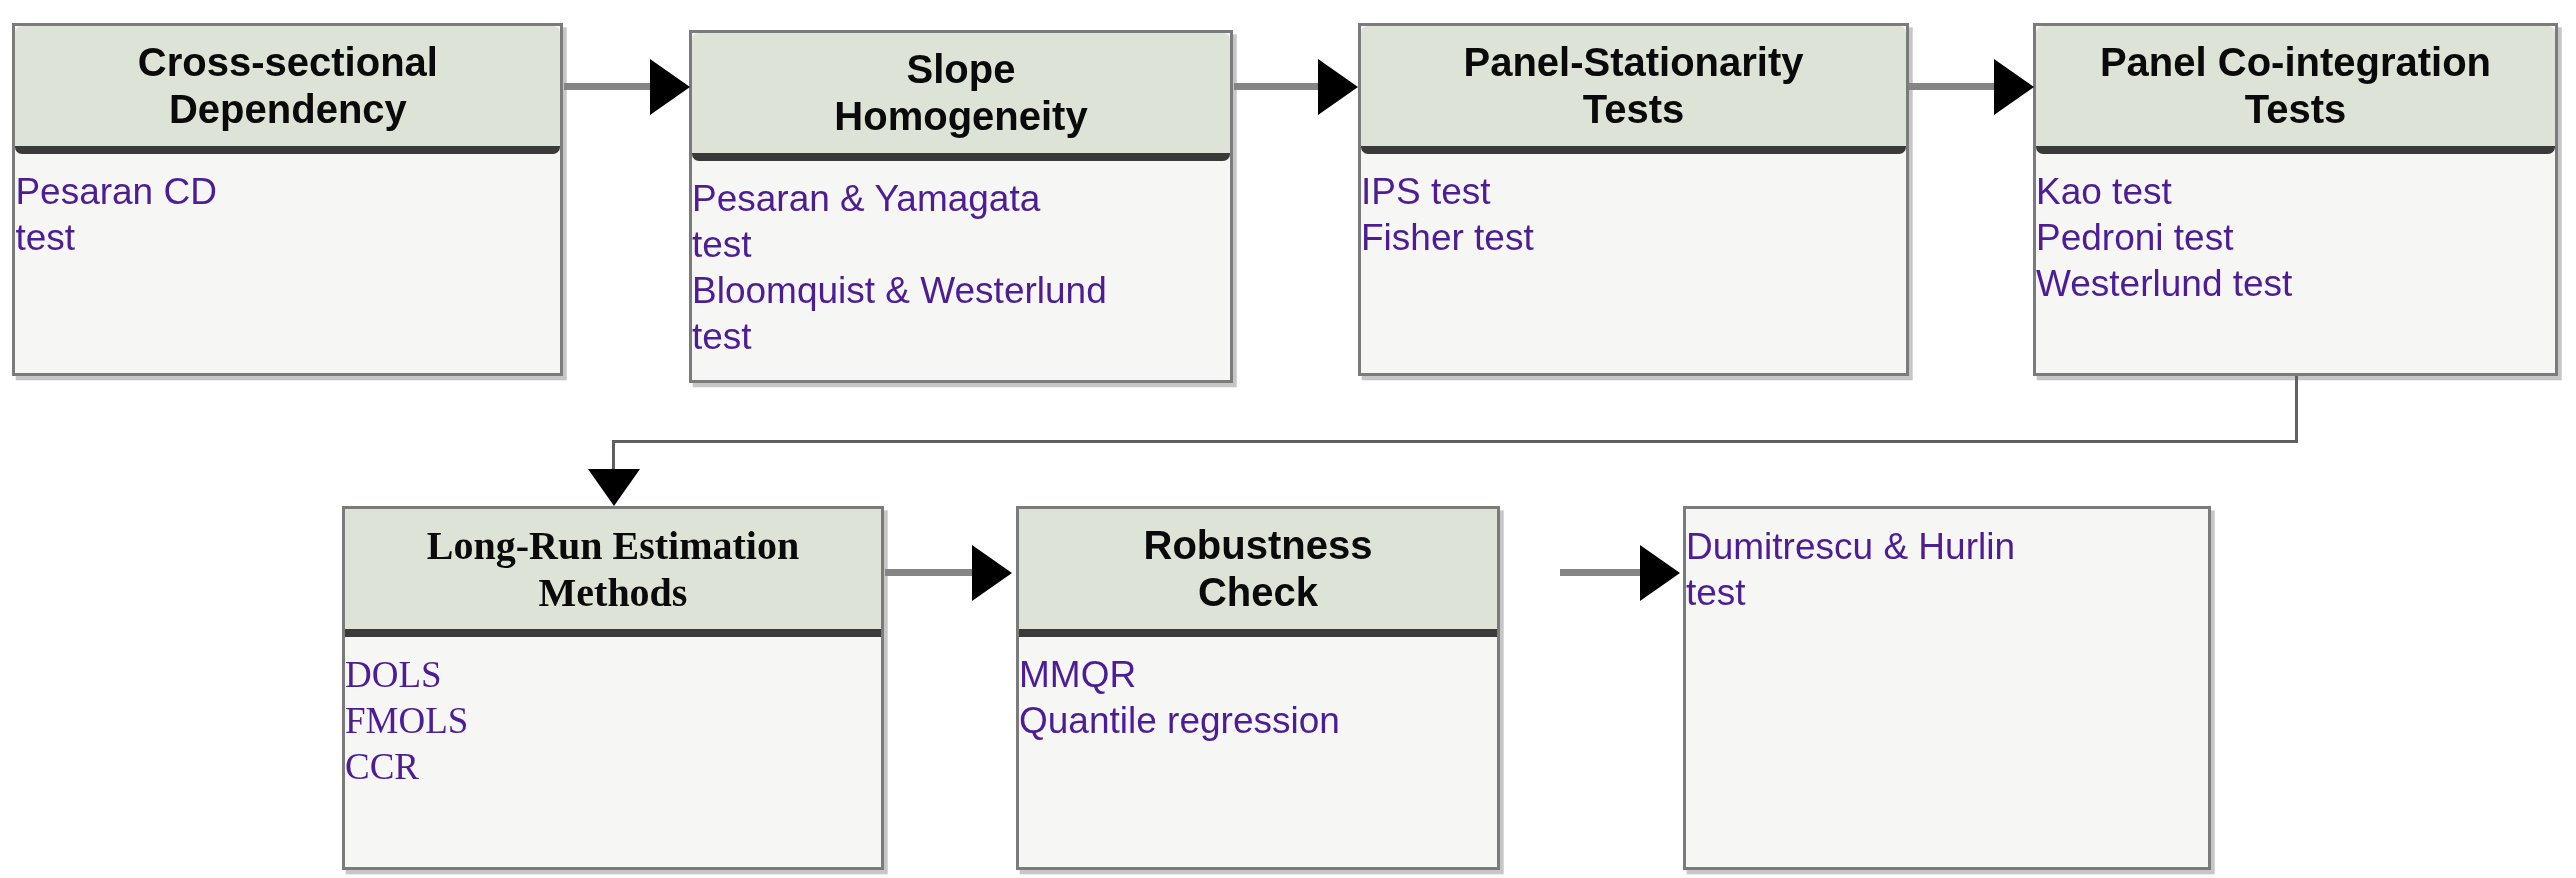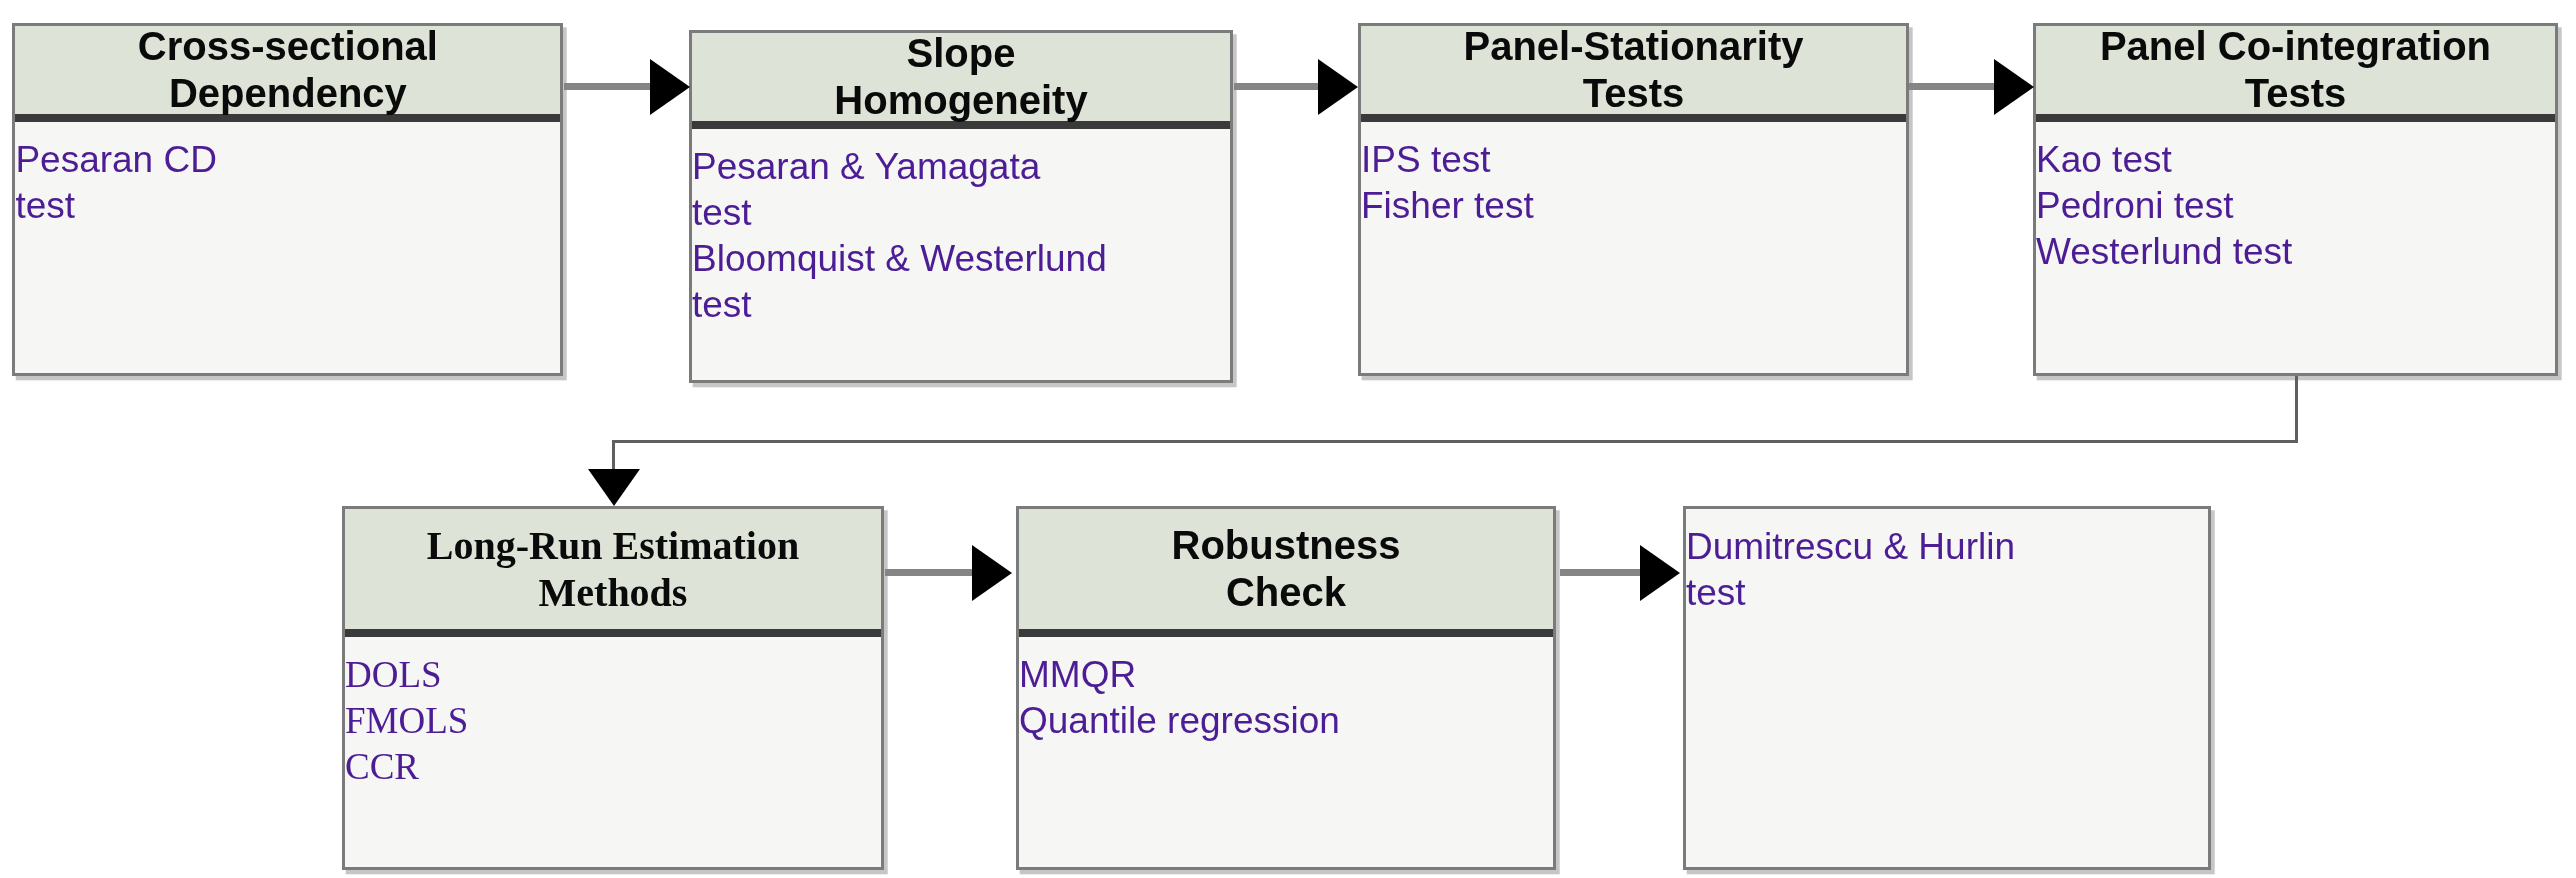--- a/index.html
+++ b/index.html
@@ -30,21 +30,21 @@
     display: flex;
     align-items: center;
     justify-content: center;
     text-align: center;
     font-weight: bold;
     font-size: 40px;
     line-height: 1.18;
     color: #0a0a0a;
     white-space: pre-line;
   }
-  .row1 .header { height: 96px; }
+  .row1 .header { height: 128px; border-radius: 7px; }
   .row2 .header { height: 128px; }
   .box .body {
     box-sizing: border-box;
     width: 100%;
     padding-top: 15px;
     text-align: left;
     font-size: 37px;
     line-height: 1.24;
     color: #4c1d95;
     white-space: pre-line;
@@ -131,21 +131,21 @@
   <div class="head-down" style="left:588px; top:469px;"></div>
 
   <div class="box row2" style="left:342px; width:542px;font-family:Liberation Serif, serif;">
     <div class="header">Long-Run Estimation
 Methods</div>
     <div class="body">DOLS
 FMOLS
 CCR</div>
   </div>
 
-  <div class="box row2" style="left:1016px; width:540px;">
+  <div class="box row2" style="left:1016px; width:484px;">
     <div class="header">Robustness
 Check</div>
     <div class="body">MMQR
 Quantile regression</div>
   </div>
 
   <div class="box row2" style="left:1683px; width:528px;">
     <div class="body">Dumitrescu &amp; Hurlin
 test</div>
   </div>

